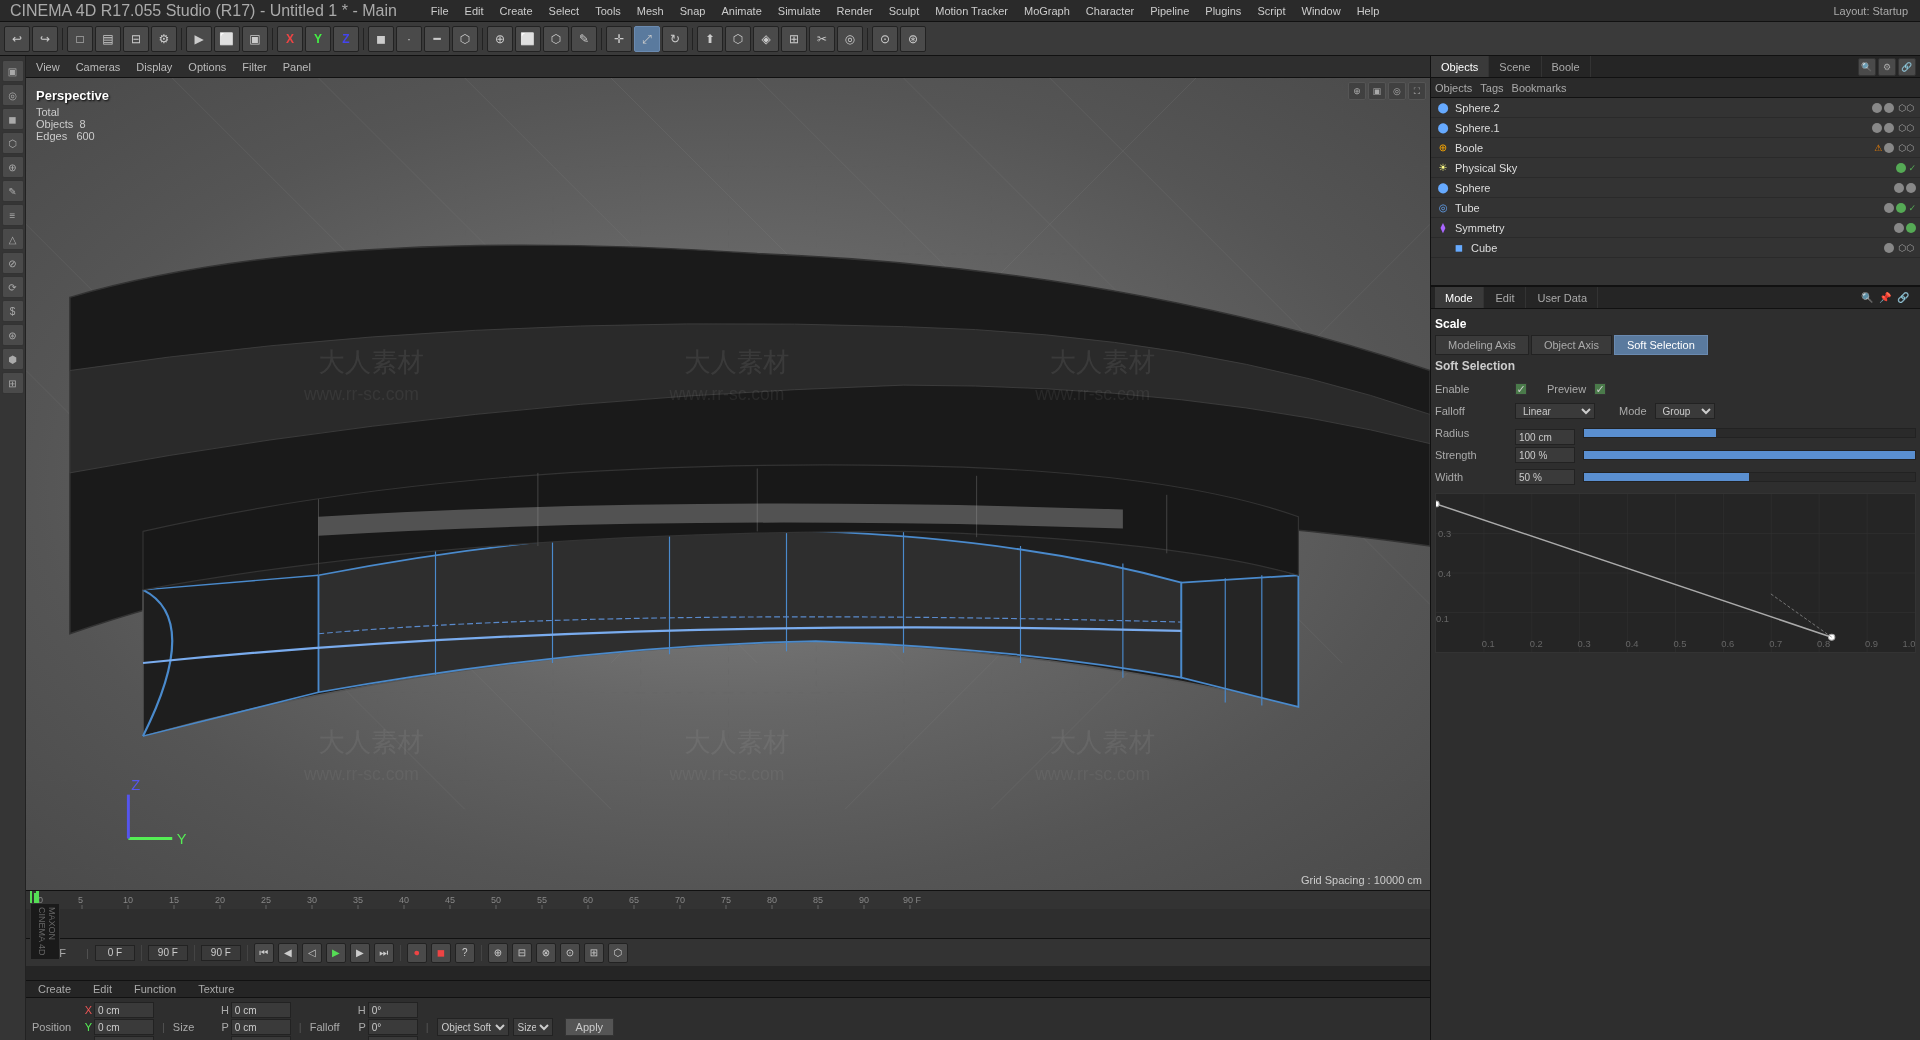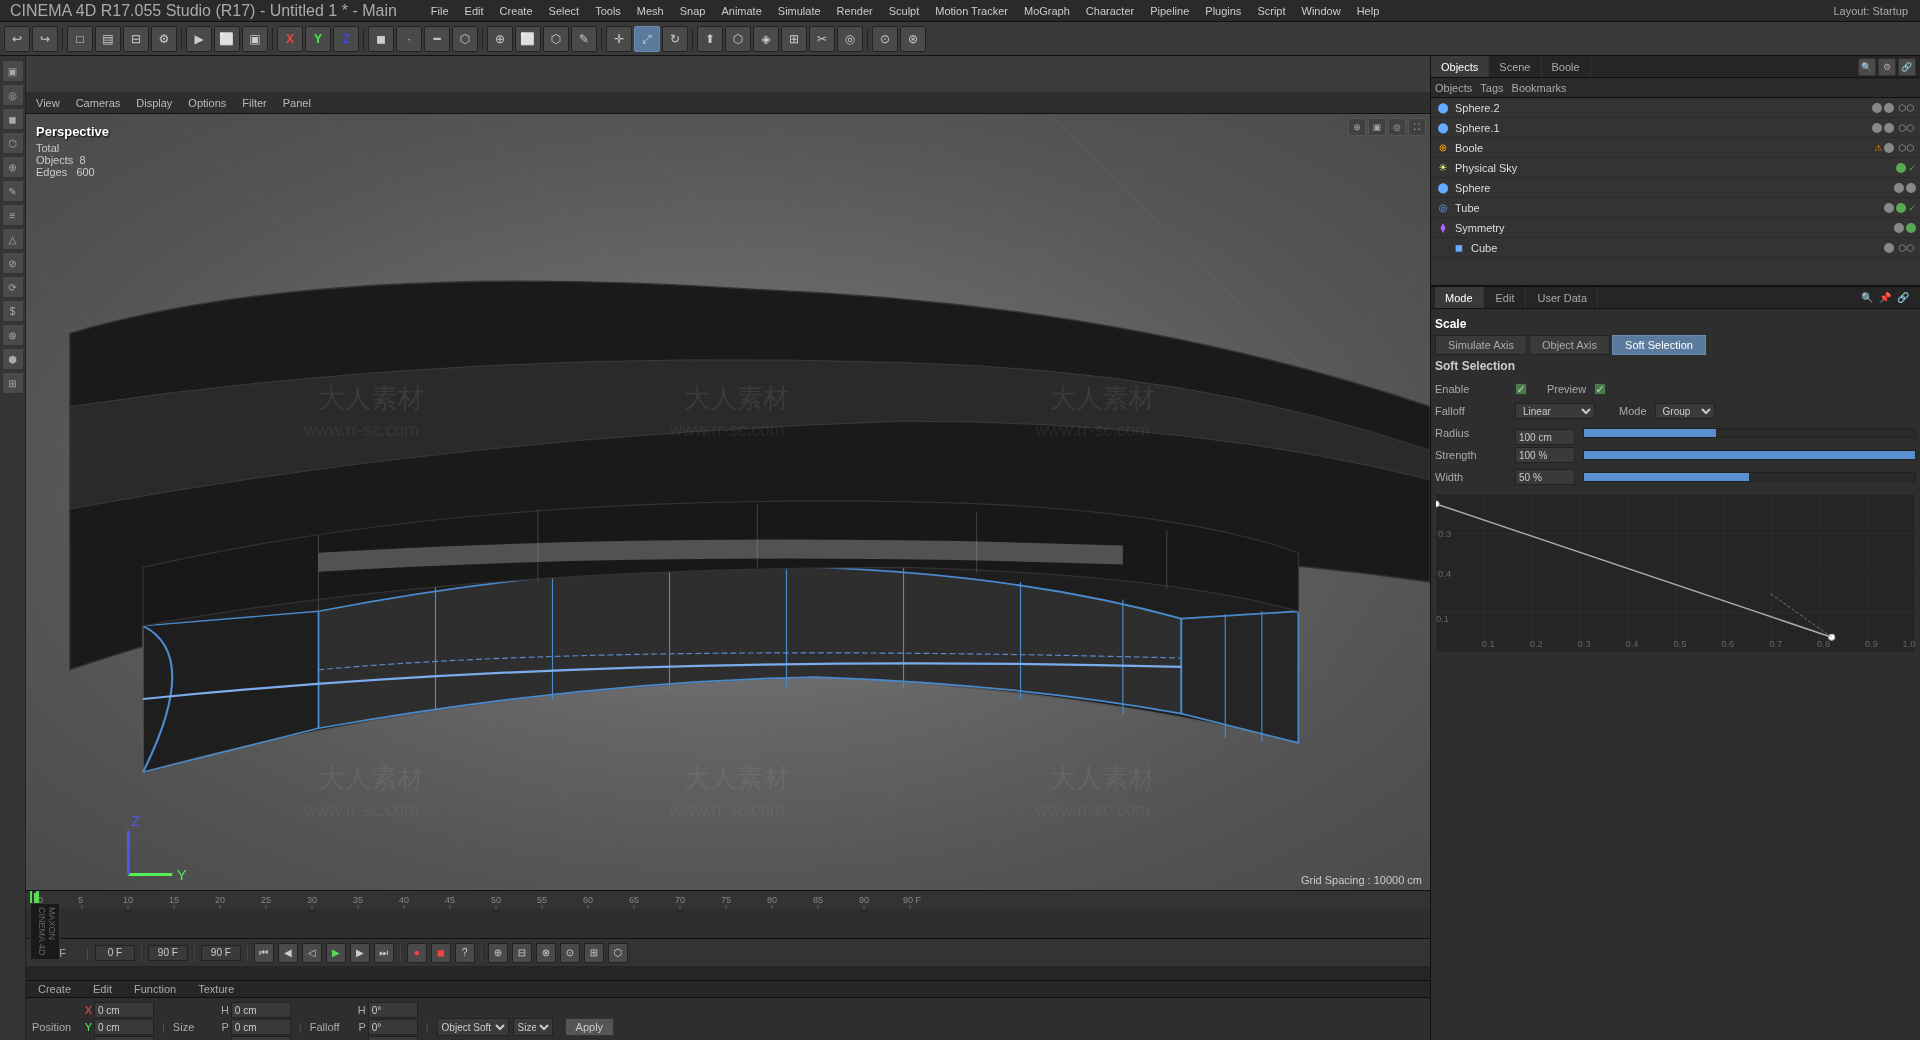--- a/index.html
+++ b/index.html
@@ -20,21 +20,21 @@
     .tb-axis-z { color: #44e; font-weight: bold; }
 
     
     #main { display: flex; width: 1920px; height: 984px; }
 
     
     #left-sidebar { width: 26px; background: #353535; border-right: 1px solid #222; display: flex; flex-direction: column; align-items: center; padding-top: 4px; gap: 2px; }
     .ls-btn { width: 22px; height: 22px; background: #4a4a4a; border: 1px solid #333; border-radius: 2px; display: flex; align-items: center; justify-content: center; font-size: 10px; color: #aaa; cursor: pointer; }
 
     
-    #viewport-container { flex: 1; display: flex; flex-direction: column; background: #555; margin-top: 36px; }
+    #viewport-container { flex: 1; display: flex; flex-direction: column; background: #555; }
     #viewport-menu { display: flex; background: #2e2e2e; height: 22px; align-items: center; padding: 0 6px; gap: 8px; border-bottom: 1px solid #111; }
     .vp-menu-item { font-size: 11px; color: #bbb; cursor: pointer; padding: 2px 4px; }
     #viewport { flex: 1; position: relative; background: #6a6a6a; overflow: hidden; }
     #viewport-label { position: absolute; top: 10px; left: 10px; color: #fff; font-size: 13px; font-weight: bold; text-shadow: 1px 1px 2px #000; }
     #viewport-stats { position: absolute; top: 28px; left: 10px; color: #ccc; font-size: 11px; }
     #grid-spacing { position: absolute; bottom: 4px; right: 8px; color: #ccc; font-size: 11px; }
 
     
     #vp-icons { position: absolute; top: 4px; right: 4px; display: flex; gap: 2px; }
     .vp-icon-btn { width: 18px; height: 18px; background: rgba(60,60,60,0.7); border: 1px solid #555; border-radius: 2px; display: flex; align-items: center; justify-content: center; font-size: 9px; color: #aaa; cursor: pointer; }
@@ -626,21 +626,21 @@
           <div style="width:16px; height:16px; display:flex; align-items:center; justify-content:center; font-size:10px; color:#aaa; cursor:pointer;">📌</div>
           <div style="width:16px; height:16px; display:flex; align-items:center; justify-content:center; font-size:10px; color:#aaa; cursor:pointer;">🔗</div>
         </div>
       </div>
 
       <div id="props-content">
 
         <div class="scale-title">Scale</div>
 
         <div id="scale-tabs">
-          <div class="scale-tab">Simulate Axis</div>
+          <div class="scale-tab">Modeling Axis</div>
           <div class="scale-tab">Object Axis</div>
           <div class="scale-tab active">Soft Selection</div>
         </div>
 
         <div id="soft-sel">
           <div style="font-size:12px; color:#ccc; margin:4px 0 6px 0; font-weight:bold;">Soft Selection</div>
 
           <div class="prop-row">
             <span class="prop-label">Enable</span>
             <div class="prop-value">

